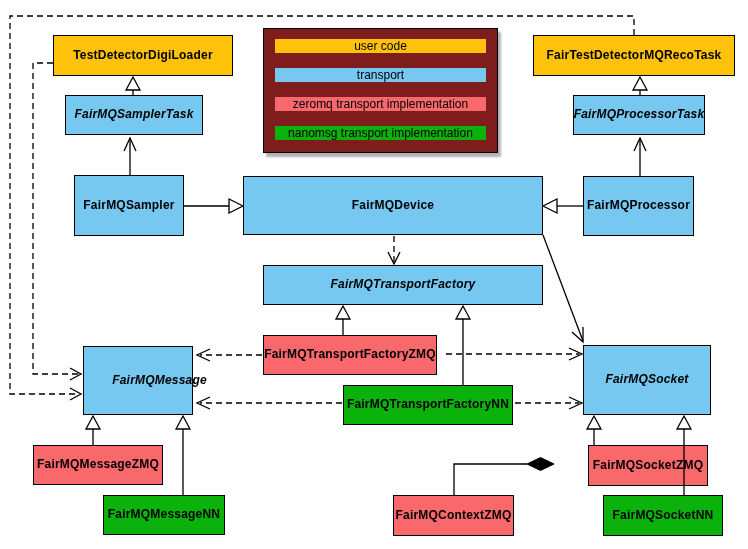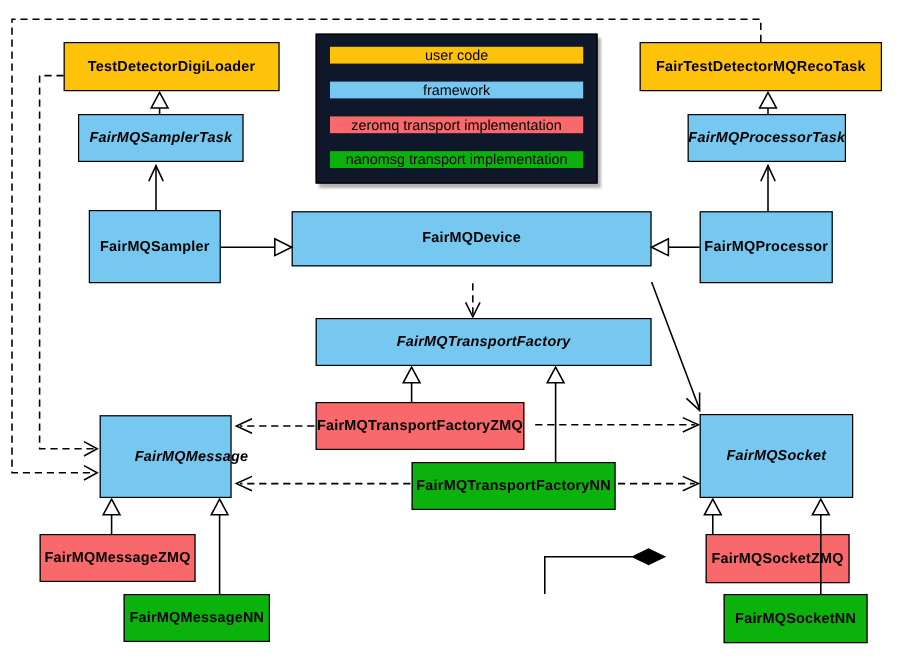--- a/index.html
+++ b/index.html
@@ -9,21 +9,21 @@
   .node{position:absolute;display:flex;align-items:center;justify-content:center;
         box-sizing:border-box;border:1.5px solid #000;
         font-weight:bold;font-size:12px;line-height:1.15;letter-spacing:.2px;
         text-align:center;color:#000000;padding:2px;}
   .abstract{font-style:italic;}
   .c-user{background:#FFC20A;}
   .c-fw{background:#76C8F0;}
   .c-zmq{background:#F9696B;}
   .c-nn{background:#0CB20C;}
   .legend{position:absolute;left:263px;top:28px;width:235px;height:125px;
-          box-sizing:border-box;background:#0f172a;border:1.5px solid #000;
+          box-sizing:border-box;background:#7f1d1d;border:1.5px solid #000;
           box-shadow:3px 4px 2px rgba(0,0,0,.30);
           display:flex;flex-direction:column;gap:15px;padding:10px 11px;}
   .legend .bar{height:14px;flex:0 0 14px;display:flex;align-items:center;justify-content:center;
                font-size:12px;font-weight:normal;color:#000;}
   svg.wires{position:absolute;left:0;top:0;pointer-events:none;}
   svg.wires line, svg.wires polyline, svg.wires path{stroke:#000;stroke-width:1.3;fill:none;}
   svg.wires .dash{stroke-dasharray:6 4;}
   svg.wires polygon.tri{fill:#fff;stroke:#000;stroke-width:1.3;}
   svg.wires polygon.dia{fill:#000;stroke:#000;stroke-width:1;}
 </style>
@@ -32,40 +32,41 @@
 
 <div class="stage">
 
   <div class="node c-user" style="left:53px;top:35px;width:180px;height:41px;">TestDetectorDigiLoader</div>
   <div class="node c-user" style="left:533px;top:35px;width:202px;height:41px;">FairTestDetectorMQRecoTask</div>
 
   <div class="node c-fw abstract" style="left:65px;top:95px;width:138px;height:40px;">FairMQSamplerTask</div>
   <div class="node c-fw abstract" style="left:573px;top:95px;width:132px;height:40px;">FairMQProcessorTask</div>
 
   <div class="node c-fw" style="left:74px;top:175px;width:110px;height:61px;">FairMQSampler</div>
-  <div class="node c-fw" style="left:243px;top:176px;width:300px;height:46px;">FairMQDevice</div>
+  <div class="node c-fw" style="left:243px;top:176px;width:300px;height:59px;">FairMQDevice</div>
   <div class="node c-fw" style="left:583px;top:176px;width:111px;height:60px;">FairMQProcessor</div>
 
   <div class="node c-fw abstract" style="left:263px;top:265px;width:280px;height:40px;">FairMQTransportFactory</div>
 
   <div class="node c-zmq" style="left:263px;top:335px;width:174px;height:40px;">FairMQTransportFactoryZMQ</div>
   <div class="node c-nn" style="left:343px;top:385px;width:170px;height:40px;">FairMQTransportFactoryNN</div>
 
   <div class="node c-fw abstract" style="left:83px;top:346px;width:110px;height:69px;padding-left:45px;">FairMQMessage</div>
   <div class="node c-fw abstract" style="left:583px;top:345px;width:128px;height:70px;">FairMQSocket</div>
 
   <div class="node c-zmq" style="left:33px;top:445px;width:130px;height:40px;">FairMQMessageZMQ</div>
   <div class="node c-nn" style="left:103px;top:495px;width:122px;height:40px;">FairMQMessageNN</div>
 
   <div class="node c-zmq" style="left:554px;top:445px;width:120px;height:41px;margin-left:34px;">FairMQSocketZMQ</div>
   <div class="node c-nn" style="left:603px;top:495px;width:120px;height:41px;">FairMQSocketNN</div>
+  <div class="node c-zmq" style="left:393px;top:495px;width:121px;height:41px;">FairMQContextZMQ</div>
 
   <div class="legend">
     <div class="bar c-user">user code</div>
-    <div class="bar c-fw">framework</div>
+    <div class="bar c-fw">transport</div>
     <div class="bar c-zmq">zeromq transport implementation</div>
     <div class="bar c-nn">nanomsg transport implementation</div>
   </div>
 
   <svg class="wires" width="748" height="549" viewBox="0 0 748 549">
 
     <g>
       <line x1="133" y1="95" x2="133" y2="90"></line>
         <polygon class="tri" points="133,77 126,90 140,90"></polygon>
     </g>

